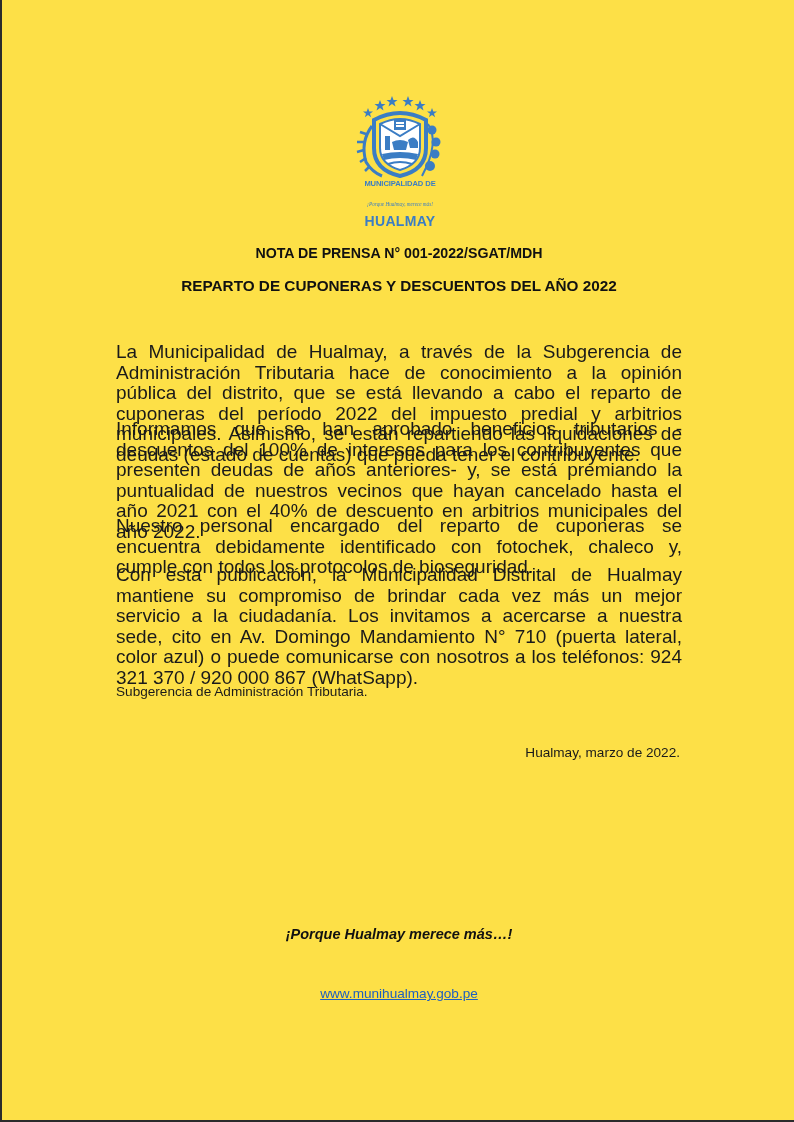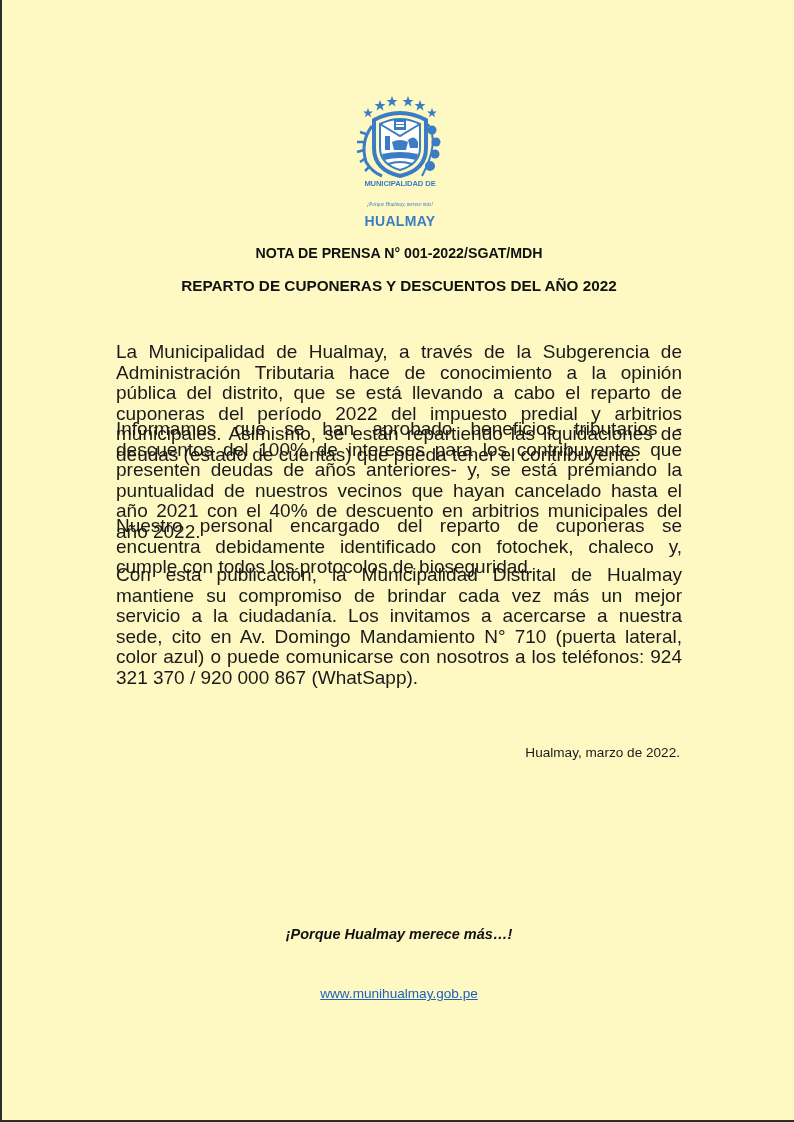--- a/index.html
+++ b/index.html
@@ -7,21 +7,21 @@
       width: 794px; height: 1122px; background: #ffffff;
       font-family: "Liberation Sans", sans-serif;
       color: #111111;
       position: relative; overflow: hidden;
     }
     .page {
       position: absolute; left: 0; top: 0; width: 794px; height: 1122px;
       box-sizing: border-box;
       border-left: 2px solid #2b2b2b;
       border-bottom: 2px solid #2b2b2b;
-      background: #fef9c3;
+      background: #fde047;
     }
     .logo {
       position: absolute; left: 350px; top: 92px; width: 96px; height: 118px;
     }
     .logo svg { display: block; }
     .logo-title {
       position: absolute; left: 0; width: 96px; text-align: center;
       color: #3b7dc4; font-weight: bold;
       font-family: "Liberation Sans", sans-serif;
     }
@@ -102,20 +102,21 @@
   </div>
 
   <div class="heading h1">NOTA DE PRENSA N° 001-2022/SGAT/MDH</div>
   <div class="heading h2">REPARTO DE CUPONERAS Y DESCUENTOS DEL AÑO 2022</div>
 
   <div class="body-text p1">La Municipalidad de Hualmay, a través de la Subgerencia de Administración Tributaria hace de conocimiento a la opinión pública del distrito, que se está llevando a cabo el reparto de cuponeras del período 2022 del impuesto predial y arbitrios municipales. Asimismo, se están repartiendo las liquidaciones de deudas (estado de cuentas) que pueda tener el contribuyente.</div>
   <div class="body-text p2">Informamos que se han aprobado beneficios tributarios -descuentos del 100% de intereses para los contribuyentes que presenten deudas de años anteriores- y, se está premiando la puntualidad de nuestros vecinos que hayan cancelado hasta el año 2021 con el 40% de descuento en arbitrios municipales del año 2022.</div>
   <div class="body-text p3">Nuestro personal encargado del reparto de cuponeras se encuentra debidamente identificado con fotochek, chaleco y, cumple con todos los protocolos de bioseguridad.</div>
   <div class="body-text p4">Con esta publicación, la Municipalidad Distrital de Hualmay mantiene su compromiso de brindar cada vez más un mejor servicio a la ciudadanía. Los invitamos a acercarse a nuestra sede, cito en Av. Domingo Mandamiento N° 710 (puerta lateral, color azul) o puede comunicarse con nosotros a los teléfonos: 924 321 370 / 920 000 867 (WhatSapp).</div>
 
+  <div class="sign">Subgerencia de Administración Tributaria.</div>
   <div class="date">Hualmay, marzo de 2022.</div>
 
   <div class="slogan">¡Porque Hualmay merece más…!</div>
   <div class="website">
     <a>www.munihualmay.gob.pe</a>
   </div>
 
 </div>
 
 </body></html>

